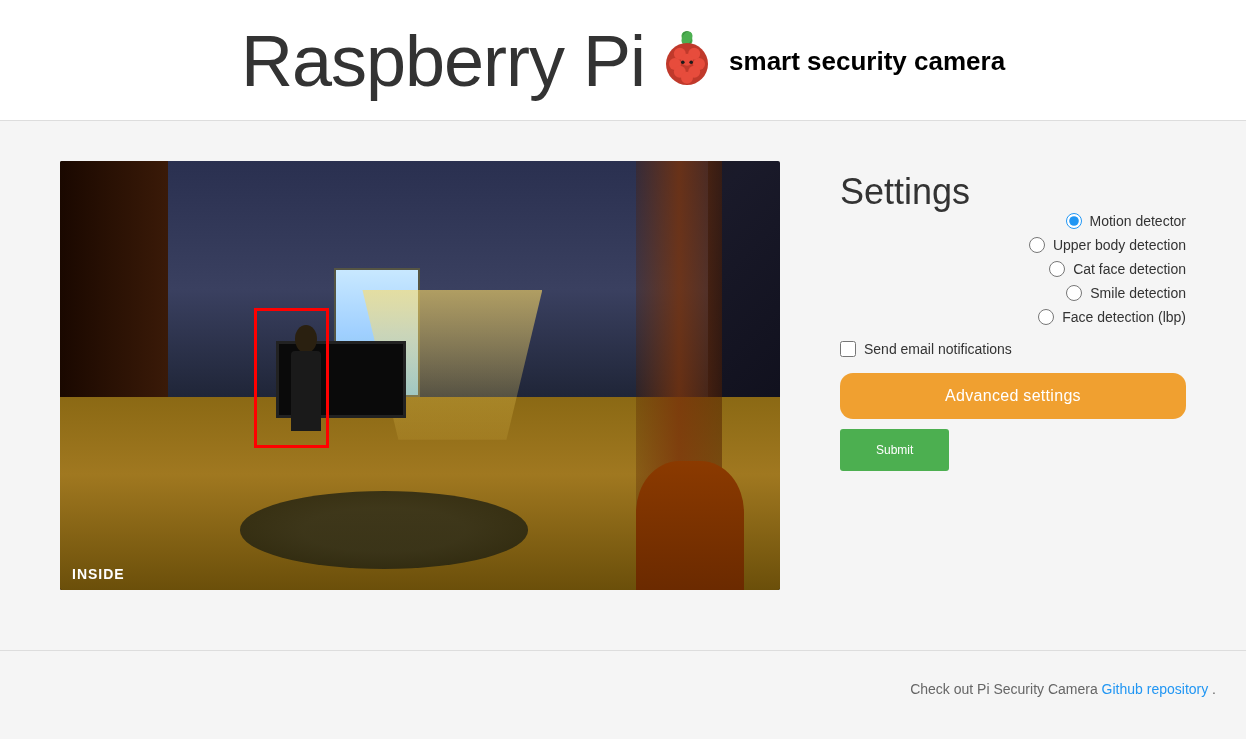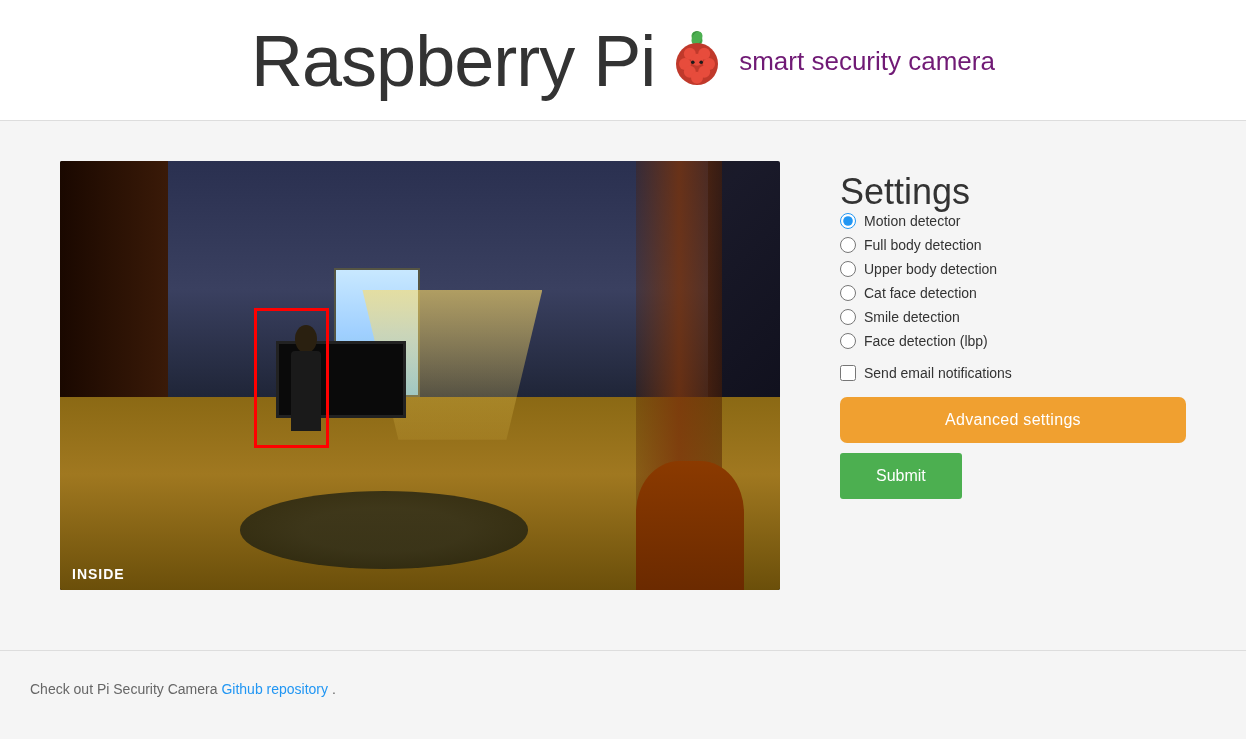--- a/index.html
+++ b/index.html
@@ -30,22 +30,22 @@
       letter-spacing: -1px;
     }
 
     .raspberry-icon {
       width: 60px;
       height: 60px;
     }
 
     .header-subtitle {
       font-size: 26px;
-      font-weight: 400;
-      color: #701a75;
+      font-weight: 700;
+      color: #000000;
     }
 
     .main-content {
       display: flex;
       flex-direction: row;
       padding: 40px 60px;
       gap: 60px;
       max-width: 1246px;
       margin: 0 auto;
     }
@@ -217,20 +217,21 @@
       font-weight: 600;
       color: #333;
       margin-bottom: 16px;
     }
 
     .radio-group {
       display: flex;
       flex-direction: column;
       gap: 8px;
       margin-bottom: 16px;
+      align-items: flex-end;
     }
 
     .radio-item {
       display: flex;
       align-items: center;
       gap: 8px;
       font-size: 14px;
       color: #333;
       cursor: pointer;
     }
@@ -261,40 +262,40 @@
       height: 16px;
       cursor: pointer;
     }
 
     .btn-advanced {
       width: 100%;
       padding: 14px;
       background: #f0a030;
       color: #fff;
       border: none;
-      border-radius: 7px;
+      border-radius: 13px;
       font-size: 16px;
       cursor: pointer;
       margin-bottom: 10px;
       letter-spacing: 0.3px;
     }
 
     .btn-submit {
       padding: 14px 36px;
       background: #4CAF50;
       color: #fff;
       border: none;
       border-radius: 3px;
-      font-size: 16px;
+      font-size: 12px;
       cursor: pointer;
       font-weight: 400;
     }
 
     .footer {
-      text-align: left;
+      text-align: right;
       padding: 30px;
       color: #666;
       font-size: 14px;
       border-top: 1px solid #ddd;
       margin-top: 20px;
     }
 
     .footer a {
       color: #2196F3;
       text-decoration: none;
@@ -361,24 +362,20 @@
     <h2 class="settings-title">Settings</h2>
 
     
     <div class="radio-group">
 
       <div class="radio-item">
         <input type="radio" name="detection" id="motion" checked="" style="">
         <label for="motion">Motion detector</label>
       </div>
 
-      <div class="radio-item">
-        <input type="radio" name="detection" id="full-body" style="">
-        <label for="full-body">Full body detection</label>
-      </div>
 
       <div class="radio-item">
         <input type="radio" name="detection" id="upper-body" style="">
         <label for="upper-body">Upper body detection</label>
       </div>
 
       <div class="radio-item">
         <input type="radio" name="detection" id="cat-face" style="">
         <label for="cat-face">Cat face detection</label>
       </div>

